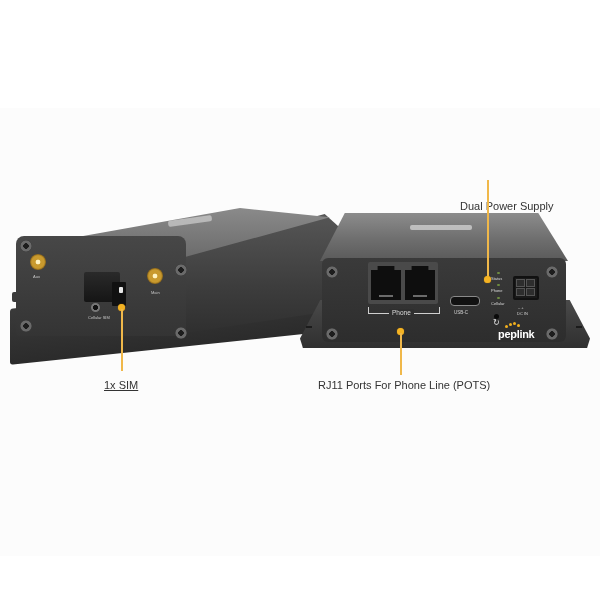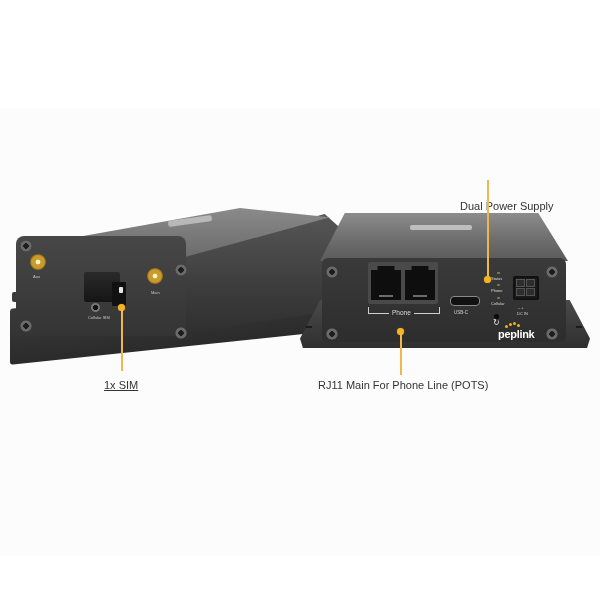--- a/index.html
+++ b/index.html
@@ -247,20 +247,20 @@
 
 <div>
   <div class="callout-label" style="left:460px;top:160px;margin-top:40px;">Dual Power Supply</div>
   <div class="callout-line" style="left:487px;top:180px;height:99px;"></div>
   <div class="callout-dot" style="left:484px;top:276px;"></div>
 </div>
 
 <div>
   <div class="callout-dot" style="left:397px;top:328px;"></div>
   <div class="callout-line" style="left:400px;top:333px;height:42px;"></div>
-  <div class="callout-label" style="left:318px;top:379px;">RJ11 Main For Phone Line (POTS)</div>
+  <div class="callout-label" style="left:318px;top:379px;">RJ11 Ports For Phone Line (POTS)</div>
 </div>
 
 <div>
   <div class="callout-dot" style="left:118px;top:304px;"></div>
   <div class="callout-line" style="left:121px;top:309px;height:62px;"></div>
   <div class="callout-label" style="left:104px;top:379px;text-decoration:underline;">1x SIM</div>
 </div>
 
 </body></html>

